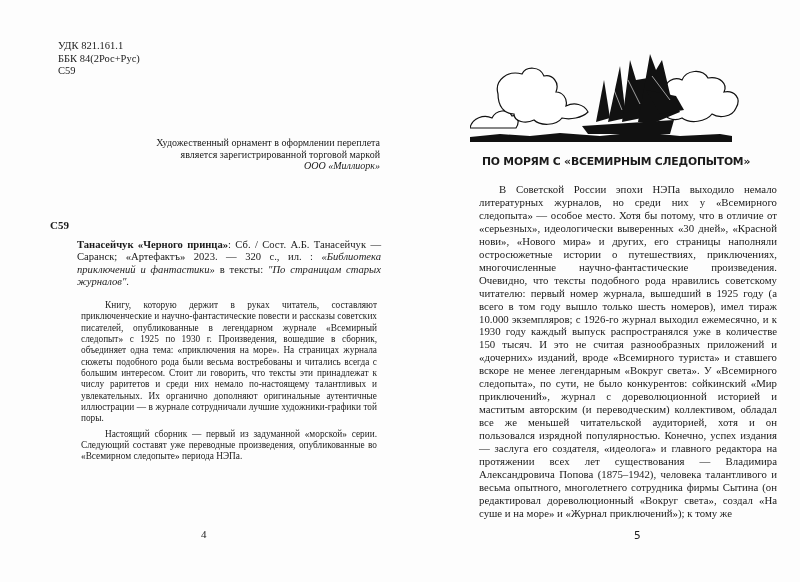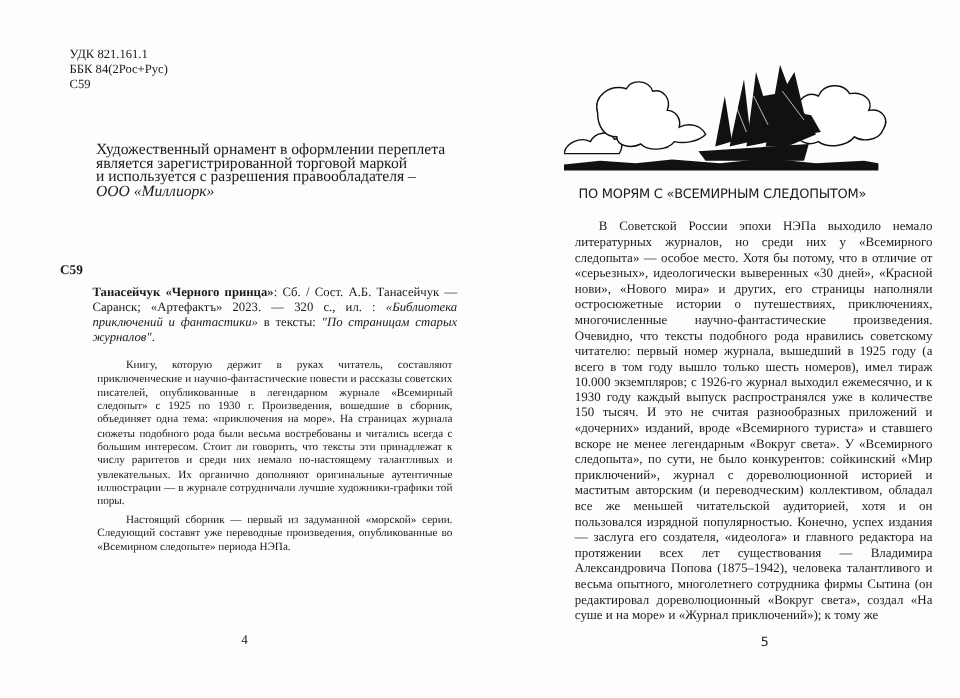--- a/index.html
+++ b/index.html
@@ -5,53 +5,52 @@
   html, body { margin:0; padding:0; }
   body {
     width:800px; height:582px; background:#fdfdfd; position:relative; overflow:hidden;
     font-family: "Liberation Serif", "DejaVu Serif", serif; color:#1a1a1a;
   }
   .page { position:absolute; top:0; height:582px; }
   .page-left { left:0; width:420px; }
   .page-right { left:420px; width:380px; }
 
   .udk { position:absolute; left:58px; top:40px; font-size:10.5px; line-height:12.5px; }
-  .ornament-note { position:absolute; left:80px; width:300px; top:118px; font-size:13px; line-height:11.6px; text-align:left; }
+  .ornament-note { position:absolute; left:80px; width:300px; top:137px; font-size:10px; line-height:11.6px; text-align:right; }
   .ornament-note .it { font-style:italic; }
   .c59 { position:absolute; left:50px; top:219px; font-size:11px; font-weight:bold; }
   .biblio { position:absolute; left:77px; width:304px; top:239px; font-size:10.6px; line-height:12.4px; text-align:justify; }
   .biblio b { font-weight:bold; }
   .biblio i { font-style:italic; }
   .abstract { position:absolute; left:77px; width:304px; top:296px; font-size:9.3px; line-height:11.35px; text-align:justify; }
   .abstract p { margin:4px; text-indent:24px; }
   .copyright { position:absolute; left:53px; width:328px; top:478px; font-size:10.6px; line-height:12.5px; text-align:justify; }
   .copyright div { margin:0; }
   .pagenum { position:absolute; font-size:11px; }
   .pagenum-left { left:201px; top:528px; }
 
   .illustration { position:absolute; left:50px; top:30px; width:290px; height:122px; }
-  .chapter-title { position:absolute; left:62px; width:290px; top:155px; font-family:"DejaVu Sans", sans-serif; font-weight:normal; font-size:10.8px; letter-spacing:-0.2px; }
+  .chapter-title { position:absolute; left:62px; width:290px; top:155px; font-family:"DejaVu Sans", sans-serif; font-weight:bold; font-size:10.8px; letter-spacing:-0.2px; }
   .body-text { position:absolute; left:59px; width:298px; top:183px; font-size:10.8px; line-height:12.95px; text-align:justify; hyphens:manual; }
   .body-text p { margin:0; text-indent:20px; }
   .pagenum-right { left:214px; top:529px; font-family:"DejaVu Sans", sans-serif; font-size:10.5px; }
 </style>
 </head>
 <body>
 
 <div class="page page-left">
   <div class="udk">
     <div>УДК 821.161.1</div>
     <div>ББК 84(2Рос+Рус)</div>
     <div>С59</div>
   </div>
 
   <div class="ornament-note">
     <div>Художественный орнамент в оформлении переплета</div>
     <div>является зарегистрированной торговой маркой</div>
-    <div>и используется с разрешения правообладателя –</div>
     <div class="it">ООО «Миллиорк»</div>
   </div>
 
   <div class="c59">С59</div>
 
   <div class="biblio"><b>Танасейчук «Черного принца»</b><span>: Сб. / Сост. А.Б. Танасейчук — Саранск; «Артефактъ» 2023. — 320 с., ил. : </span><i>«Библиотека приключений и фантастики»</i><span> в тексты: </span><i>"По страницам старых журналов"</i><span>.</span></div>
 
   <div class="abstract">
     <p>Книгу, которую держит в руках читатель, составляют приключенческие и научно-фантастические повести и рассказы советских писателей, опубликованные в легендарном журнале «Всемирный следопыт» с 1925 по 1930 г. Произведения, вошедшие в сборник, объединяет одна тема: «приключения на море». На страницах журнала сюжеты подобного рода были весьма востребованы и читались всегда с большим интересом. Стоит ли говорить, что тексты эти принадлежат к числу раритетов и среди них немало по-настоящему талантливых и увлекательных. Их органично дополняют оригинальные аутентичные иллюстрации — в журнале сотрудничали лучшие художники-графики той поры.</p>
     <p>Настоящий сборник — первый из задуманной «морской» серии. Следующий составят уже переводные произведения, опубликованные во «Всемирном следопыте» периода НЭПа.</p>

